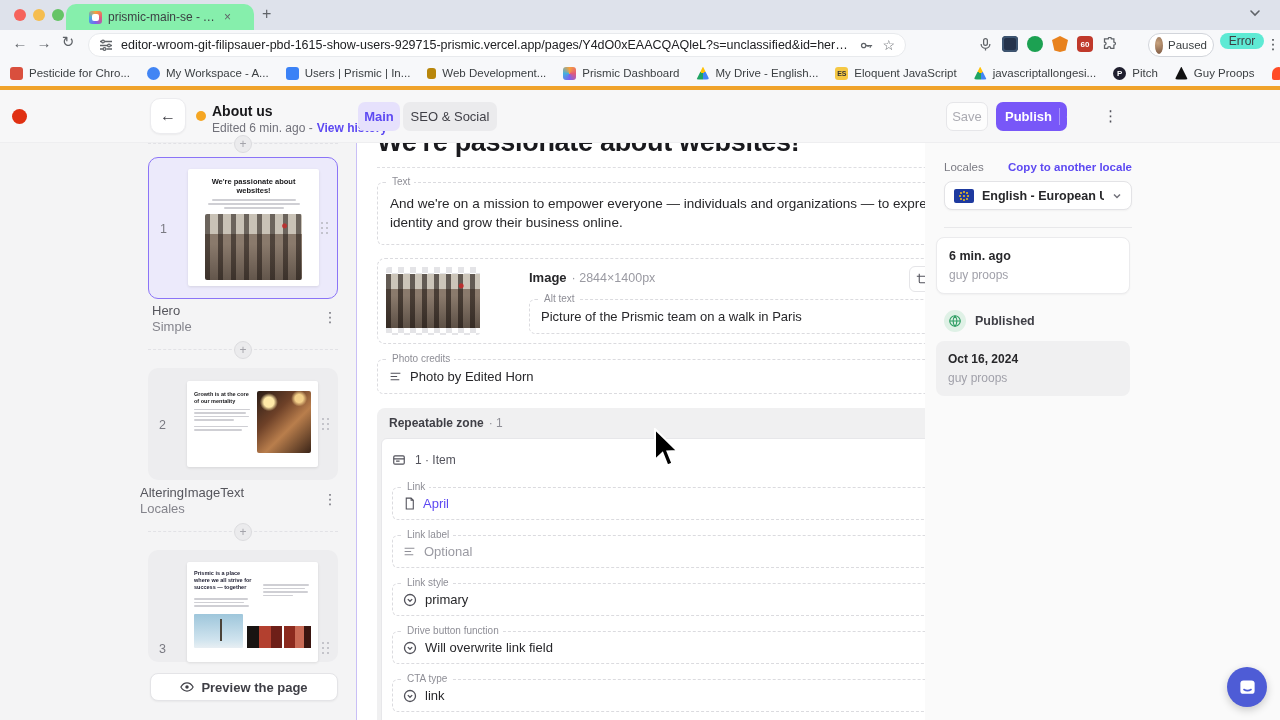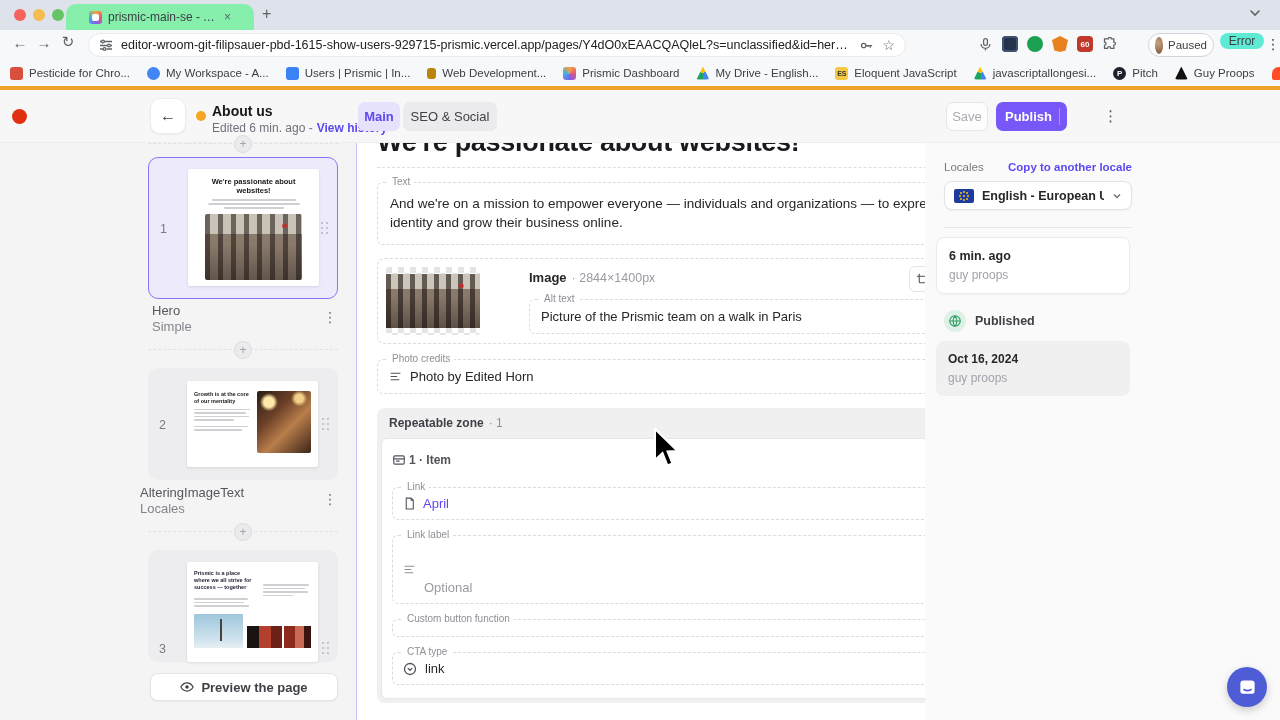--- a/index.html
+++ b/index.html
@@ -371,21 +371,21 @@
       </div>
     </div>
 
     <div style="margin-top:14px; background:#F0F0F1; border-radius:8px; padding:0 4px 4px;">
       <div class="flex" style="height:30px; padding:0 8px; gap:5px;">
         <span style="font-size:12px; font-weight:700; color:#3F3F46;">Repeatable zone</span>
         <span style="font-size:12px; color:#8E8E96;">· 1</span>
       </div>
       <div style="background:#fff; border:1px solid #E7E7EA; border-radius:6px; padding:9px 10px 13px;">
         <div class="flex" style="justify-content:space-between;">
-          <div class="flex" style="gap:3px;font-weight:bold;">
+          <div class="flex" style="gap:9px;">
             <svg width="14" height="14" viewBox="0 0 24 24">
                 <g fill="none" stroke="#52525B" stroke-width="2">
                   <rect x="3" y="5" width="18" height="14" rx="2"></rect>
                   <path d="M3 10h18M7 14h6"></path>
                 </g>
               </svg>
             <span style="font-size:12px; color:#52525B;">1 · Item</span>
           </div>
           <span class="icon-btn" style="width:25px; height:24px;">
               <svg width="12" height="12" viewBox="0 0 24 24">
@@ -409,27 +409,52 @@
         </div>
 
         <div class="dashed-field" style="margin:15px 0 0; padding:8px 10px;">
           <span class="float-label">Link label</span>
           <div class="flex" style="gap:8px;">
             <svg width="13" height="13" viewBox="0 0 24 24">
                 <g stroke="#8E8E96" stroke-width="2">
                   <path d="M3 6h18M3 12h12M3 18h16"></path>
                 </g>
               </svg>
-            <span style="font-size:13px; color:#9A9AA2;margin-top:36px;">Optional</span>
+            <span style="font-size:13px; color:#9A9AA2;">Optional</span>
           </div>
         </div>
 
-
         <div class="dashed-field" style="margin:15px 0 0; padding:8px 10px;">
-          <span class="float-label">Custom button function</span>
+          <span class="float-label">Link style</span>
+          <div class="flex" style="gap:8px;">
+            <svg class="sel-ic" width="14" height="14" viewBox="0 0 16 16">
+                <circle cx="8" cy="8" r="6.3" fill="none" stroke="#52525B" stroke-width="1.5"></circle>
+                <path d="M5.5 7l2.5 2.5L10.5 7" fill="none" stroke="#52525B" stroke-width="1.5"></path>
+              </svg>
+            <span class="field-val">primary</span>
+          </div>
+          <span class="abs stepper" style="right:14px; top:9px;">
+            <svg width="8" height="6" viewBox="0 0 8 6">
+                <path d="M1 4.5L4 1l3 3.5" fill="none" stroke="#8E8E96" stroke-width="1.4"></path>
+              </svg>
+            <svg width="8" height="6" viewBox="0 0 8 6">
+                <path d="M1 1.5L4 5l3-3.5" fill="none" stroke="#8E8E96" stroke-width="1.4"></path>
+              </svg>
+          </span>
+        </div>
+
+        <div class="dashed-field" style="margin:15px 0 0; padding:8px 10px;">
+          <span class="float-label">Drive button function</span>
+          <div class="flex" style="gap:8px;">
+            <svg class="sel-ic" width="14" height="14" viewBox="0 0 16 16">
+                <circle cx="8" cy="8" r="6.3" fill="none" stroke="#52525B" stroke-width="1.5"></circle>
+                <path d="M5.5 7l2.5 2.5L10.5 7" fill="none" stroke="#52525B" stroke-width="1.5"></path>
+              </svg>
+            <span class="field-val">Will overwrite link field</span>
+          </div>
           <span class="abs stepper" style="right:14px; top:9px;">
             <svg width="8" height="6" viewBox="0 0 8 6">
                 <path d="M1 4.5L4 1l3 3.5" fill="none" stroke="#8E8E96" stroke-width="1.4"></path>
               </svg>
             <svg width="8" height="6" viewBox="0 0 8 6">
                 <path d="M1 1.5L4 5l3-3.5" fill="none" stroke="#8E8E96" stroke-width="1.4"></path>
               </svg>
           </span>
         </div>
 

